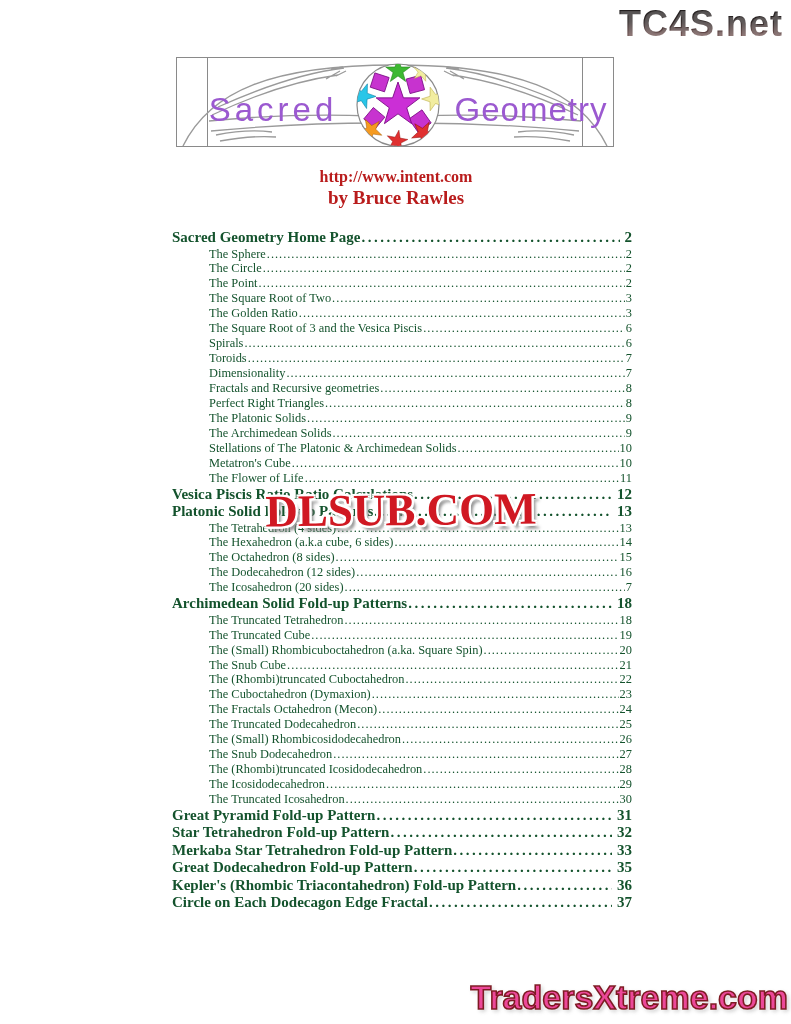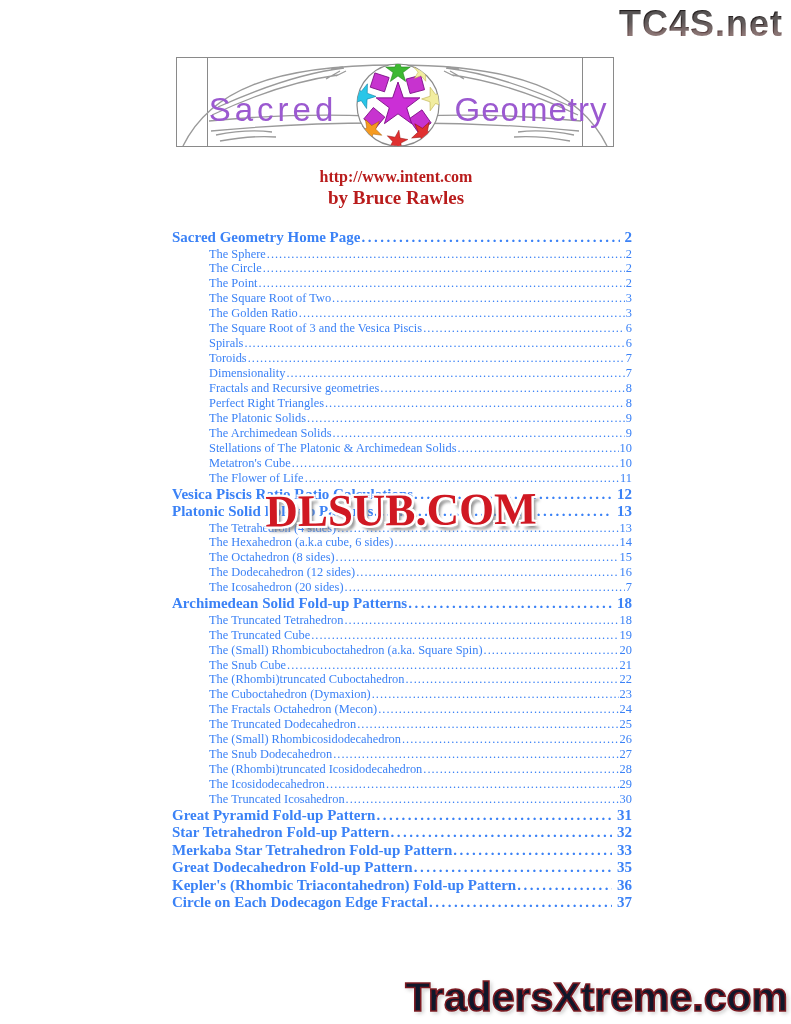--- a/index.html
+++ b/index.html
@@ -20,21 +20,21 @@
 
   
   .banner{position:absolute;left:176px;top:57px;width:438px;height:90px;}
 
   
   .head-block{position:absolute;left:166px;top:166px;width:460px;text-align:center;color:#b91c1c;}
   .head-url{font-weight:bold;font-size:16px;line-height:21px;}
   .head-by{font-weight:bold;font-size:19px;line-height:22px;}
 
   
-  .toc{position:absolute;left:172px;top:229px;width:460px;color:#3b82f6;}
+  .toc{position:absolute;left:172px;top:229px;width:460px;color:#14532d;}
   .toc-row{display:flex;align-items:baseline;white-space:nowrap;}
   .toc-row.lvl0{font-weight:bold;font-size:15px;height:17.5px;}
   .toc-row.lvl1{font-size:12.4px;height:14.95px;padding-left:37px;}
   .toc-label{flex:none;}
   .dots{flex:1 1 auto;overflow:hidden;margin:0 1px;letter-spacing:1px;}
   .lvl0 .dots{letter-spacing:2.5px;margin-right:5px;}
   .toc-page{flex:none;text-align:right;}
 
   
   .dlsub{
@@ -44,22 +44,22 @@
     text-shadow:
       -2px -2px 0 #fff, 2px -2px 0 #fff, -2px 2px 0 #fff, 2px 2px 0 #fff,
       -2px 0 0 #fff, 2px 0 0 #fff, 0 -2px 0 #fff, 0 2px 0 #fff,
       4px 5px 3px rgba(130,130,130,0.85);
   }
 
   
   .traders{
     position:absolute;right:3px;top:976px;
     font-family:"Liberation Sans",sans-serif;font-weight:bold;
-    font-size:41px;line-height:42px;letter-spacing:0px;
-    color:#0f172a;
+    font-size:34px;line-height:42px;letter-spacing:0px;
+    color:#ec4899;
     -webkit-text-stroke:1.6px #7d1a22;
     text-shadow:0 0 3px #ffffff,0 0 5px #ffffff,2px 2px 4px rgba(160,160,160,0.8);
   }
 </style>
 </head>
 <body>
 
 <div class="tc4s">TC4S.net</div>
 
 <svg class="banner" viewBox="0 0 438 90">

